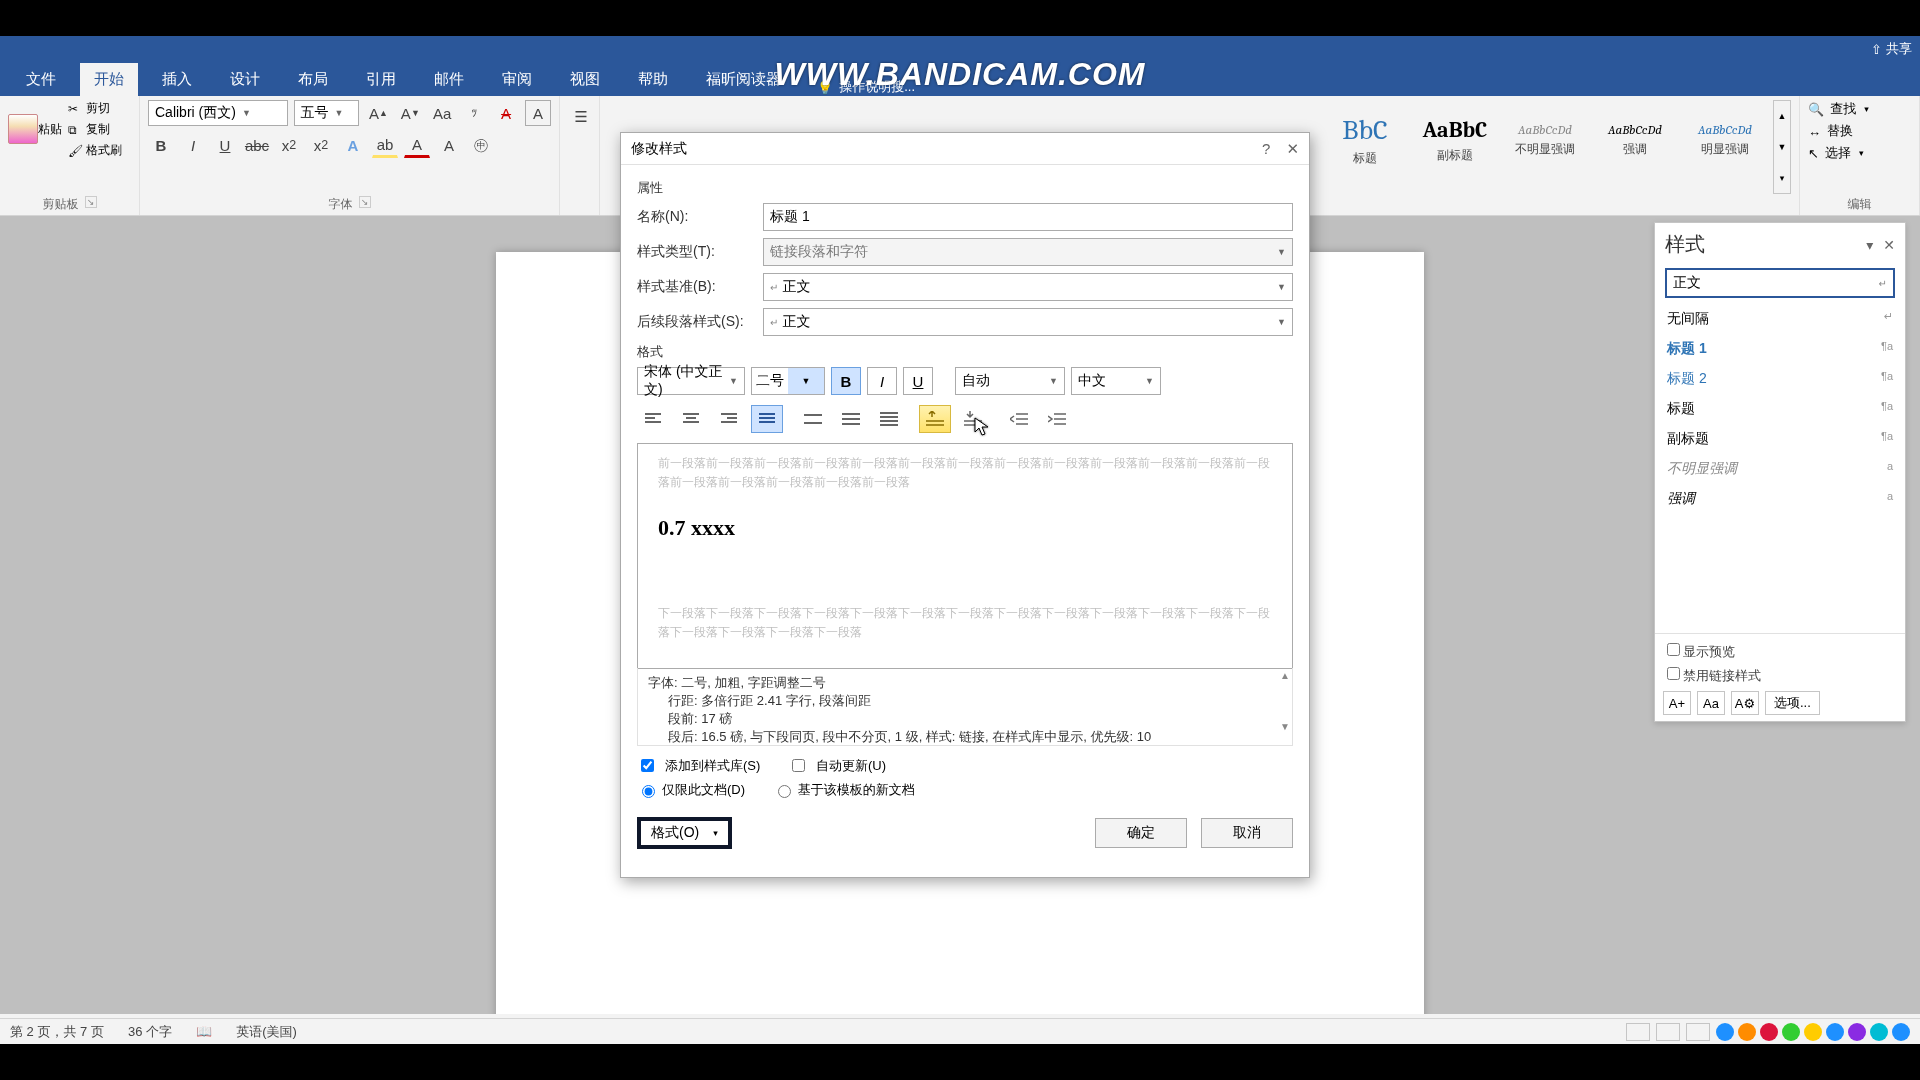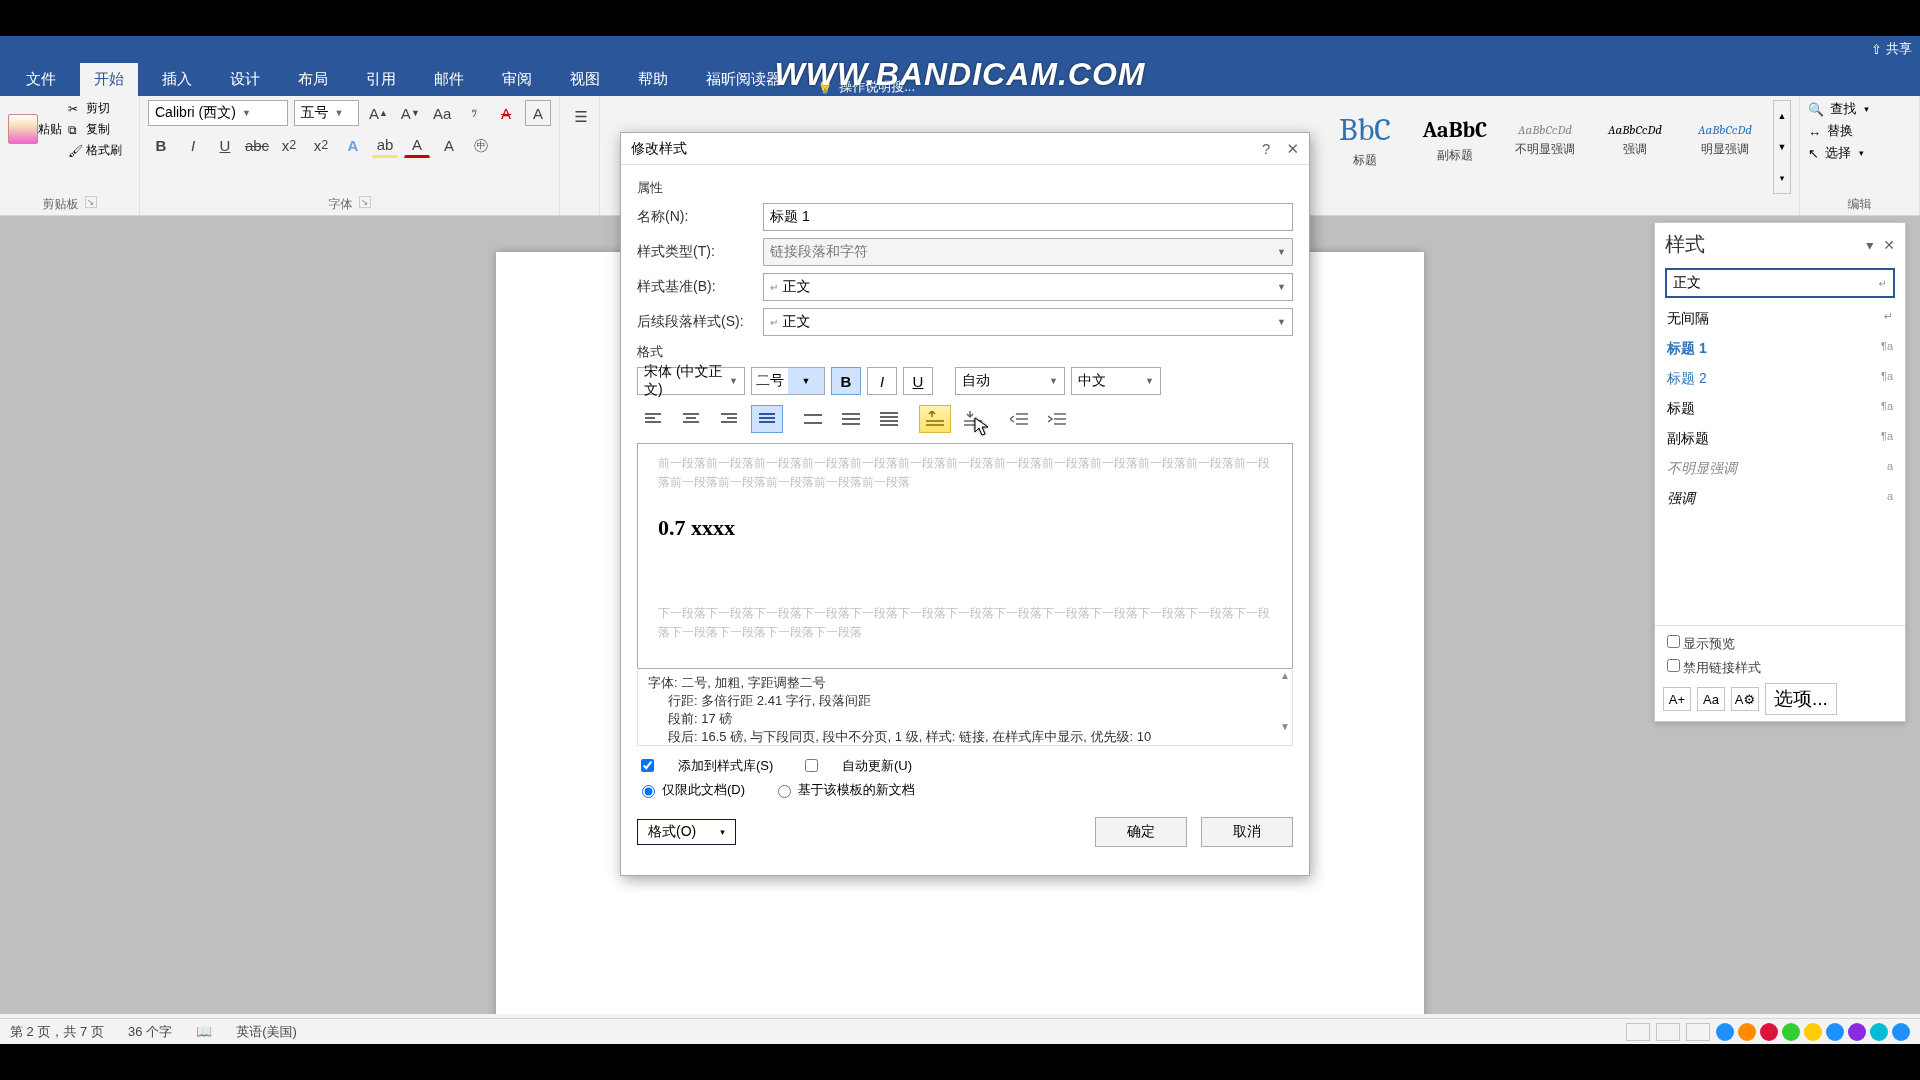--- a/index.html
+++ b/index.html
@@ -63,21 +63,21 @@
 .styles-pane .sp-current { margin: 4px 10px 6px; border: 2px solid #2b579a; padding: 4px 6px; display: flex; justify-content: space-between; align-items: center; }
 .styles-pane .sp-current .pmark { font-size: 10px; color: #888; }
 .styles-pane .sp-list { padding: 0 10px; }
 .styles-pane .sp-item { display: flex; justify-content: space-between; padding: 6px 2px; cursor: pointer; }
 .styles-pane .sp-item .mark { font-size: 11px; color: #999; }
 .styles-pane .sp-foot { position: absolute; bottom: 0; left: 0; right: 0; border-top: 1px solid #e1e1e1; padding: 6px 8px; }
 .styles-pane .sp-checks { font-size: 13px; color: #444; }
 .styles-pane .sp-checks label { display: block; margin-bottom: 3px; }
 .styles-pane .sp-btns { display: flex; gap: 6px; align-items: center; margin-top: 6px; }
 .styles-pane .sp-btns .sq { width: 28px; height: 24px; border: 1px solid #c5c5c5; display: flex; align-items: center; justify-content: center; font-size: 13px; }
-.styles-pane .sp-btns .opt { border: 1px solid #c5c5c5; padding: 2px 8px; font-size: 19px; }
+.styles-pane .sp-btns .opt { border: 1px solid #c5c5c5; padding: 2px 8px; font-size: 13px; }
 .dialog { position: absolute; left: 620px; top: 96px; width: 690px; background: #fff; border: 1px solid #aaa; box-shadow: 2px 4px 14px rgba(0,0,0,.35); font-size: 14px; }
 .dlg-title { height: 32px; display: flex; align-items: center; justify-content: space-between; padding: 0 10px; border-bottom: 1px solid #e1e1e1; }
 .dlg-title .btns span { margin-left: 16px; cursor: pointer; color: #666; font-size: 15px; }
 .dlg-body { padding: 10px 16px 28px; }
 
 .section-lbl { font-size: 13px; margin: 4px 0 6px; color: #333; }
 .field-row { display: flex; align-items: center; margin-bottom: 7px; }
 .field-row .lbl { width: 126px; color: #333; }
 .field-row .field { flex: 1; border: 1px solid #ababab; height: 28px; background: #fff; display: flex; align-items: center; padding: 0 6px; justify-content: space-between; }
 .field-row .field.disabled { background: #f4f4f4; color: #777; }
@@ -101,26 +101,26 @@
 
 .preview-box { border: 1px solid #ababab; height: 226px; padding: 10px 20px; overflow: hidden; color: #999; font-size: 12px; line-height: 1.6; }
 .preview-box .gray { color: #bfbfbf; word-break: break-all; }
 .preview-box .sample { font-size: 22px; font-weight: 700; color: #000; margin: 18px 0; font-family: SimSun, serif; }
 
 .desc-box { border: 1px solid #e1e1e1; border-top: none; margin-top: -1px; padding: 6px 10px; font-size: 13px; color: #333; max-height: 78px; overflow: auto; position: relative; }
 .desc-box .indent { margin-left: 20px; }
 .desc-box .scroll { position: absolute; right: 2px; top: 2px; font-size: 10px; color: #888; }
 
 .dlg-checks { margin-top: 10px; font-size: 13px; }
-.dlg-checks label { margin-right: 24px; display: inline-flex; align-items: flex-end; gap: 21px; }
+.dlg-checks label { margin-right: 24px; display: inline-flex; align-items: flex-end; gap: 8px; }
 .dlg-radios { margin-top: 6px; font-size: 13px; }
 .dlg-radios label { margin-right: 24px; display: inline-flex; align-items: center; gap: 4px; }
 
 .dlg-foot { display: flex; justify-content: space-between; align-items: center; margin-top: 16px; }
-.dlg-foot .fmt-menu { border: 1px solid #0f172a; padding: 3px 10px; display: flex; align-items: center; gap: 24px; }
+.dlg-foot .fmt-menu { border: 4px solid #0f172a; padding: 3px 10px; display: flex; align-items: center; gap: 14px; }
 .dlg-foot .actions button { width: 92px; height: 30px; background: #f3f3f3; border: 1px solid #ababab; cursor: pointer; font-size: 14px; }
 
 
 .statusbar { position: absolute; bottom: 0; left: 0; right: 0; height: 26px; background: #f3f3f3; border-top: 1px solid #d4d4d4; display: flex; align-items: center; padding: 0 10px; font-size: 13px; color: #444; justify-content: space-between; }
 .statusbar .left { display: flex; gap: 24px; align-items: center; }
 .statusbar .right { display: flex; gap: 6px; align-items: center; }
 .statusbar .view-btn { width: 24px; height: 18px; border: 1px solid #c5c5c5; }
 .circles { display: flex; gap: 4px; }
 .circles span { width: 18px; height: 18px; border-radius: 50%; display: inline-block; }
 
@@ -244,21 +244,21 @@
       <div style="display:flex;flex-direction:column;gap:6px;padding-top:4px">
         <div class="ribbon-btn">☰</div>
       </div>
       <div class="group-label"></div>
     </div>
 
     <div class="ribbon-group styles-grp" style="flex-direction:column">
       <div style="display:flex;flex:1">
         <div class="styles-gallery" style="justify-content:flex-end">
           <div class="style-item">
-              <span class="preview" style="font-size:32px;color:#2e74b5">BbC</span>
+              <span class="preview" style="font-size:28px;color:#2e74b5">BbC</span>
               <span class="lbl">标题</span>
             </div>
           <div class="style-item">
               <span class="preview" style="font-size:22px;font-weight:700">AaBbC</span>
               <span class="lbl">副标题</span>
             </div>
           <div class="style-item">
               <span class="preview" style="font-size:13px;color:#888;font-style:italic">AaBbCcDd</span>
               <span class="lbl">不明显强调</span>
             </div>

